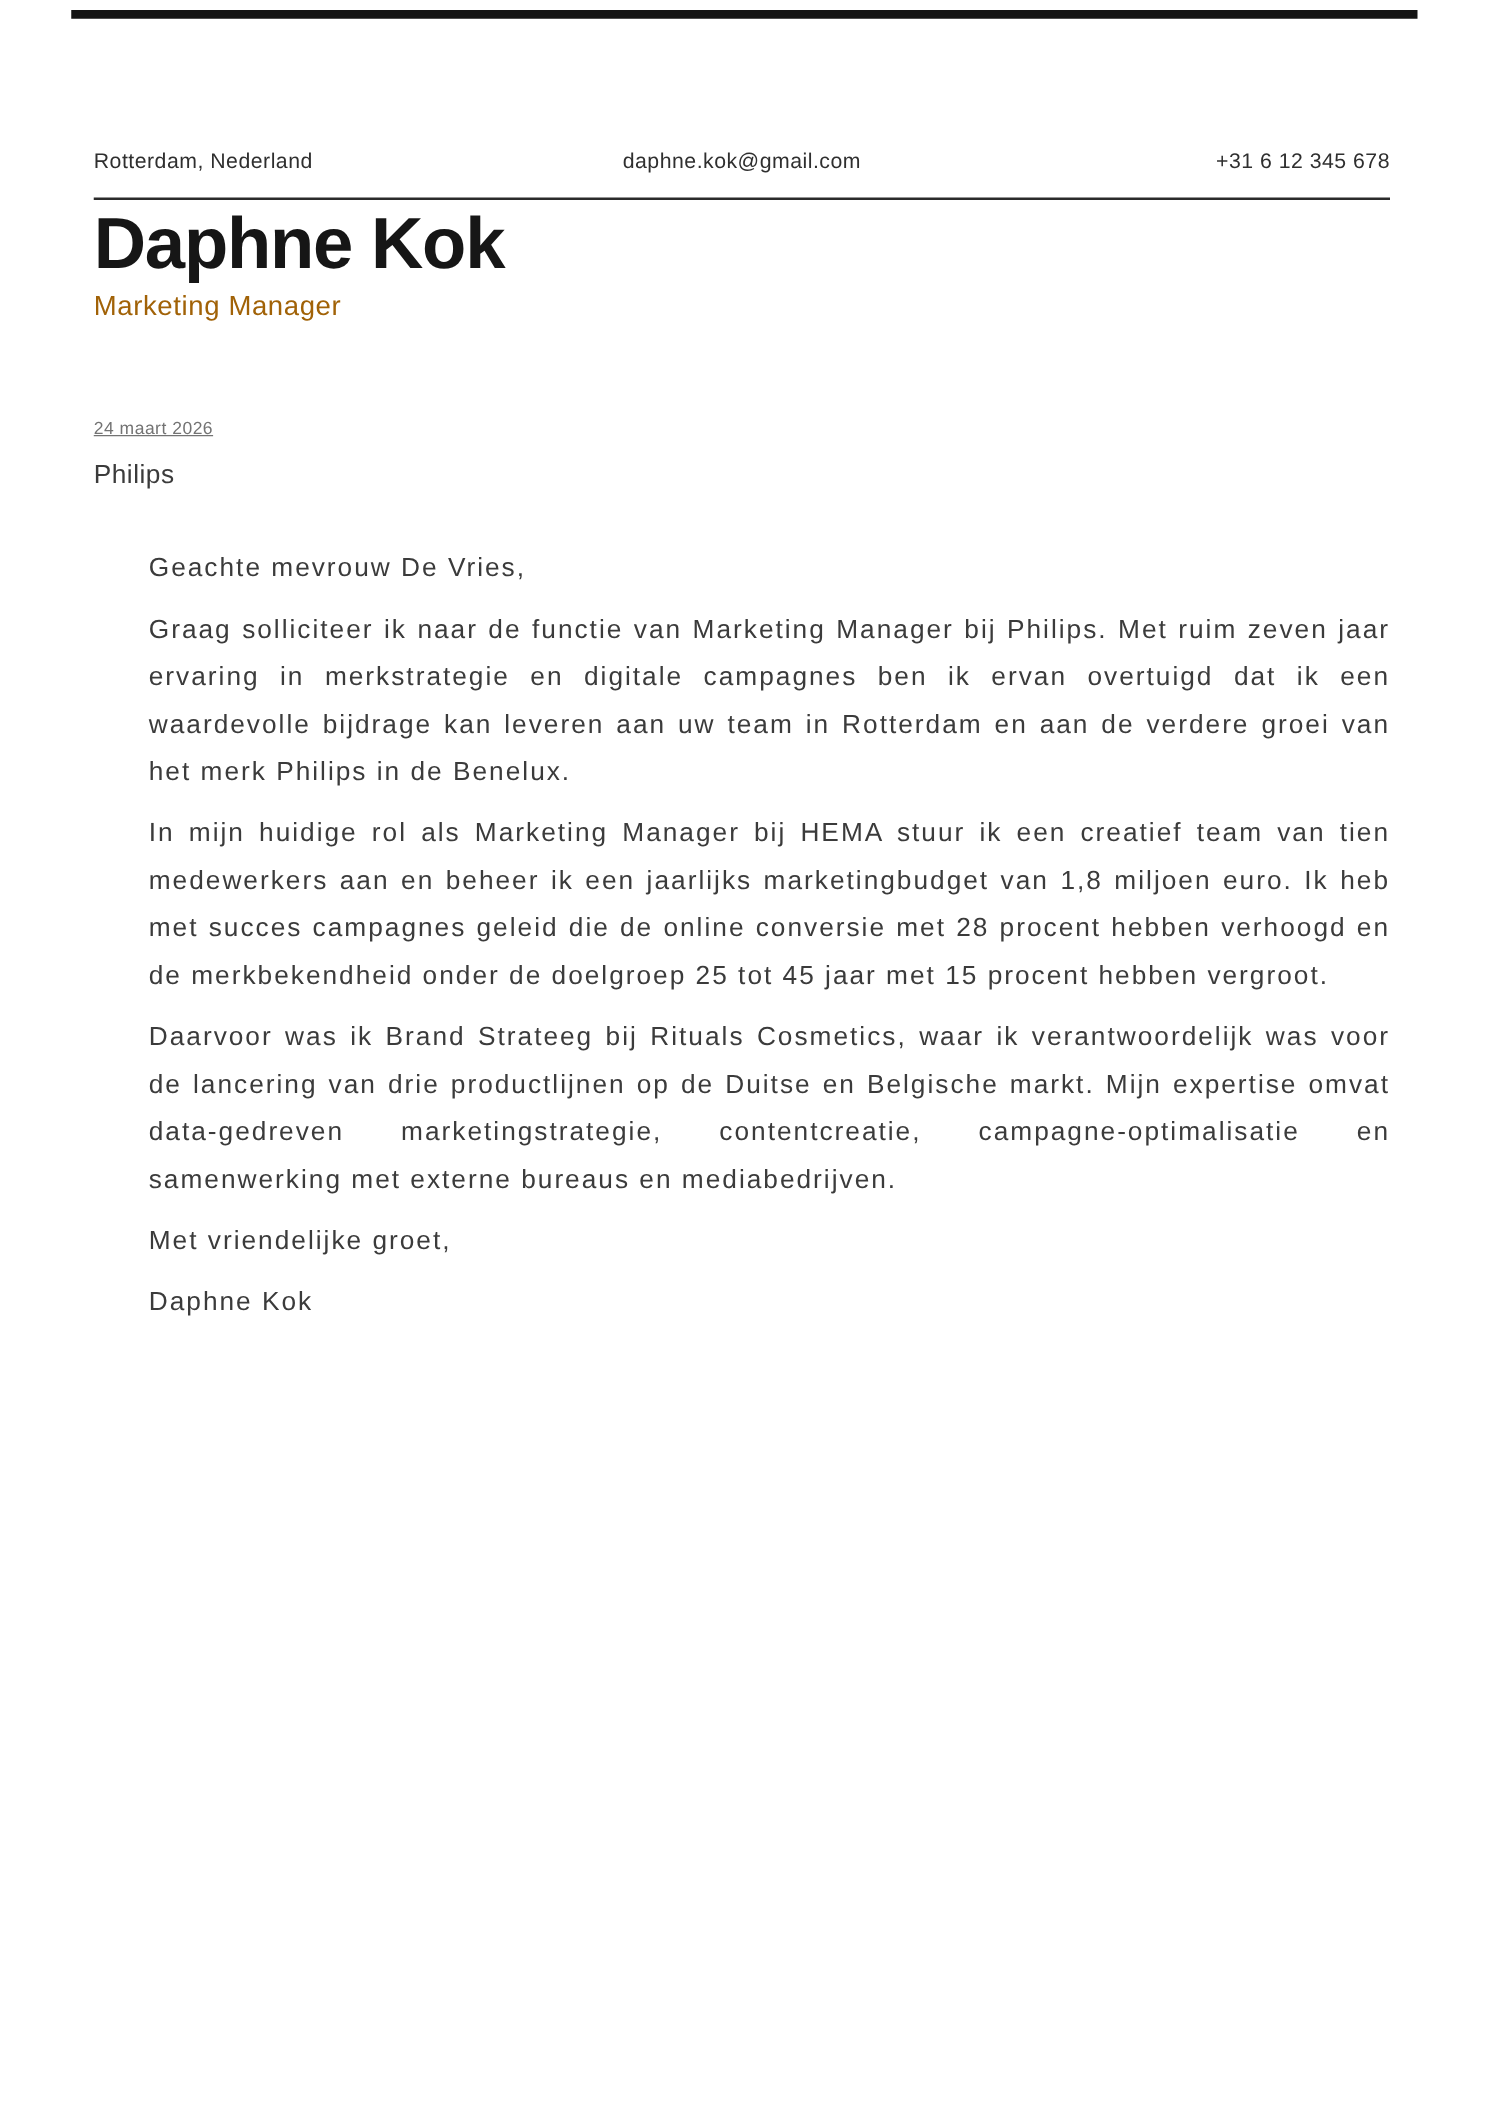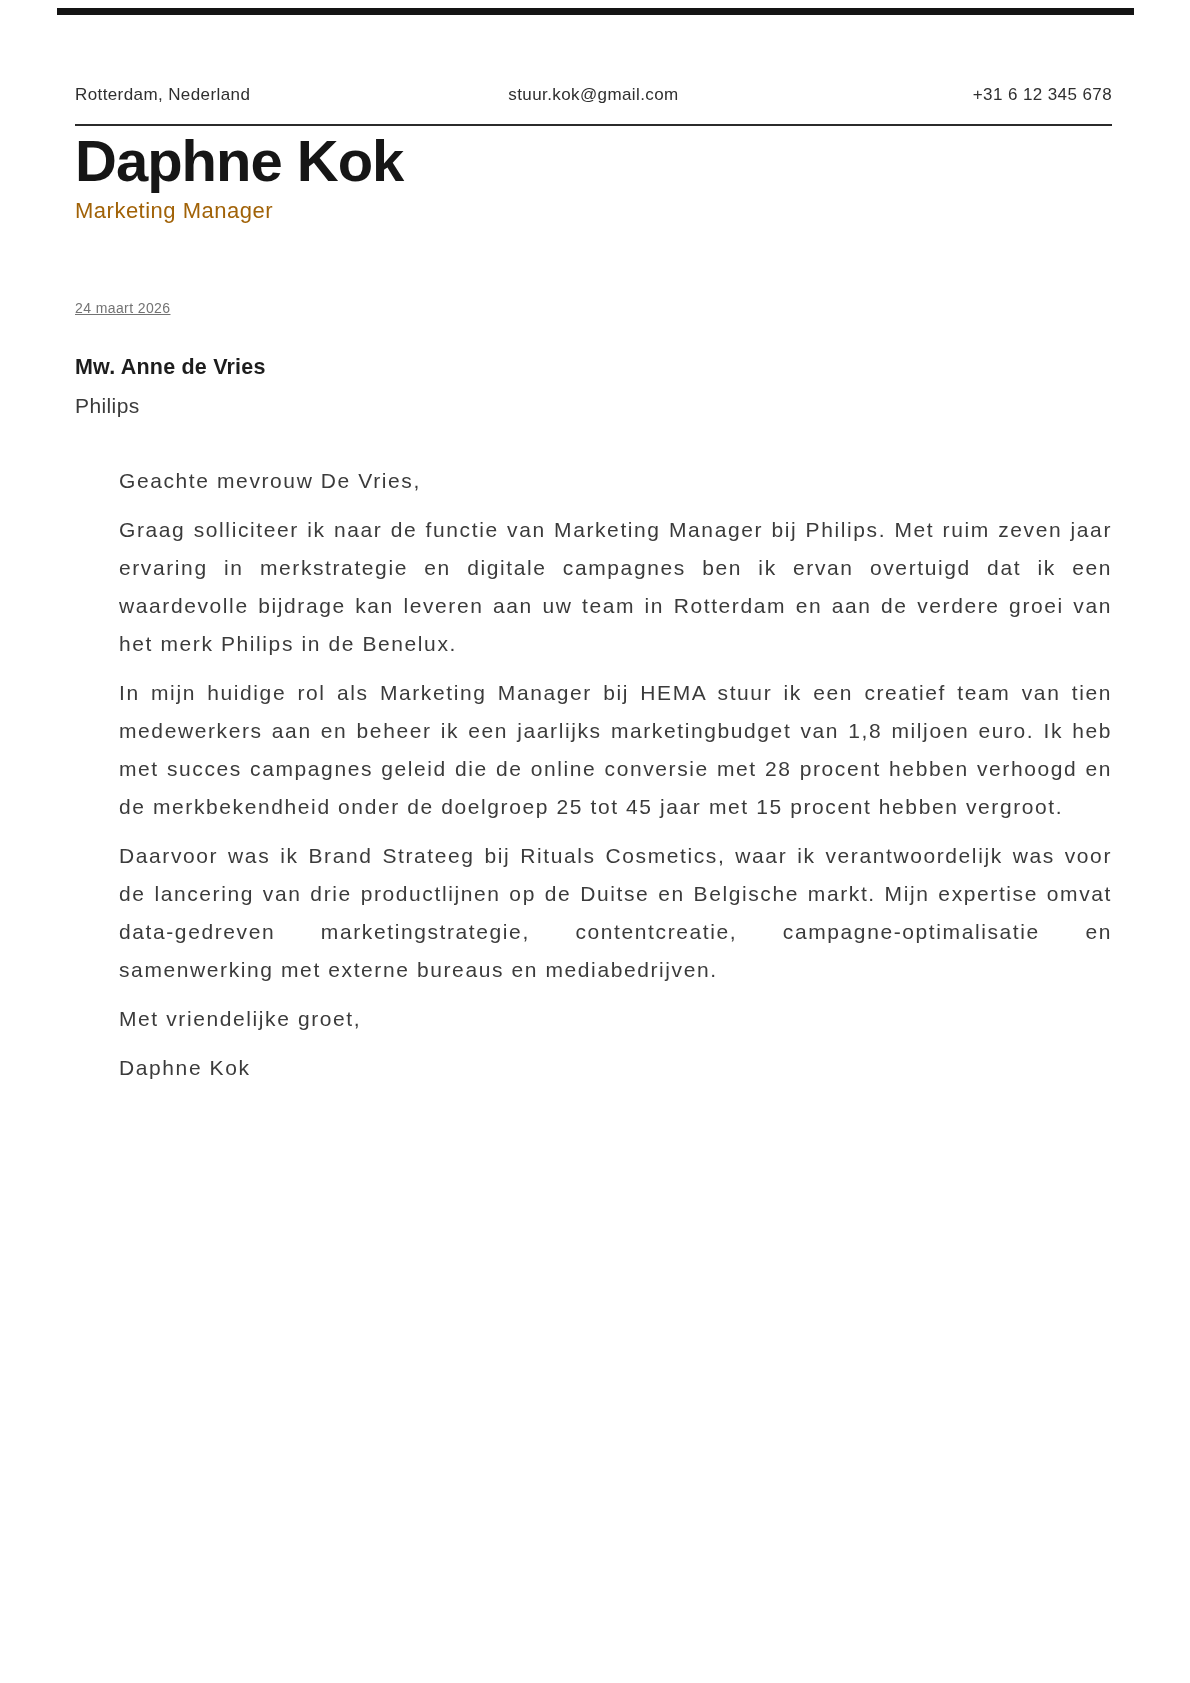--- a/index.html
+++ b/index.html
@@ -25,23 +25,23 @@
     background: #141414;
   }
   .content {
     position: absolute;
     top: 0;
     left: 75px;
     width: 1037px;
   }
   .contact-row {
     display: flex;
-    justify-content: flex-end;
+    justify-content: center;
     align-items: baseline;
-    margin-top: 85px;
+    margin-top: 119px;
     font-size: 17px;
     line-height: 20px;
     color: #2f2f2f;
     letter-spacing: 0.4px;
   }
   .contact-row .cell { flex: 1 1 0; }
   .contact-row .cell.mid { text-align: center; }
   .contact-row .cell.right { text-align: right; }
   .rule {
     margin-top: 19px;
@@ -106,32 +106,31 @@
 <body>
 
 <div class="page">
 
   <div class="top-bar"></div>
 
   <div class="content">
 
     <div class="contact-row">
       <span class="cell">Rotterdam, Nederland</span>
-      <span class="cell mid">stuur.kok@gmail.com</span>
+      <span class="cell mid">daphne.kok@gmail.com</span>
       <span class="cell right">+31 6 12 345 678</span>
     </div>
 
     <div class="rule"></div>
 
     <h1 class="person-name">Daphne Kok</h1>
     <div class="job-title">Marketing Manager</div>
 
     <div class="letter-date">24 maart 2026</div>
 
-    <div class="recipient-name">Mw. Anne de Vries</div>
     <div class="recipient-company">Philips</div>
 
     <div class="letter-body">
       <p>Geachte mevrouw De Vries,</p>
       <p class="justified">Graag solliciteer ik naar de functie van Marketing Manager bij Philips. Met ruim zeven jaar ervaring in merkstrategie en digitale campagnes ben ik ervan overtuigd dat ik een waardevolle bijdrage kan leveren aan uw team in Rotterdam en aan de verdere groei van het merk Philips in de Benelux.</p>
       <p class="justified">In mijn huidige rol als Marketing Manager bij HEMA stuur ik een creatief team van tien medewerkers aan en beheer ik een jaarlijks marketingbudget van 1,8 miljoen euro. Ik heb met succes campagnes geleid die de online conversie met 28 procent hebben verhoogd en de merkbekendheid onder de doelgroep 25 tot 45 jaar met 15 procent hebben vergroot.</p>
       <p class="justified">Daarvoor was ik Brand Strateeg bij Rituals Cosmetics, waar ik verantwoordelijk was voor de lancering van drie productlijnen op de Duitse en Belgische markt. Mijn expertise omvat data-gedreven marketingstrategie, contentcreatie, campagne-optimalisatie en samenwerking met externe bureaus en mediabedrijven.</p>
       <p>Met vriendelijke groet,</p>
       <p>Daphne Kok</p>
     </div>

